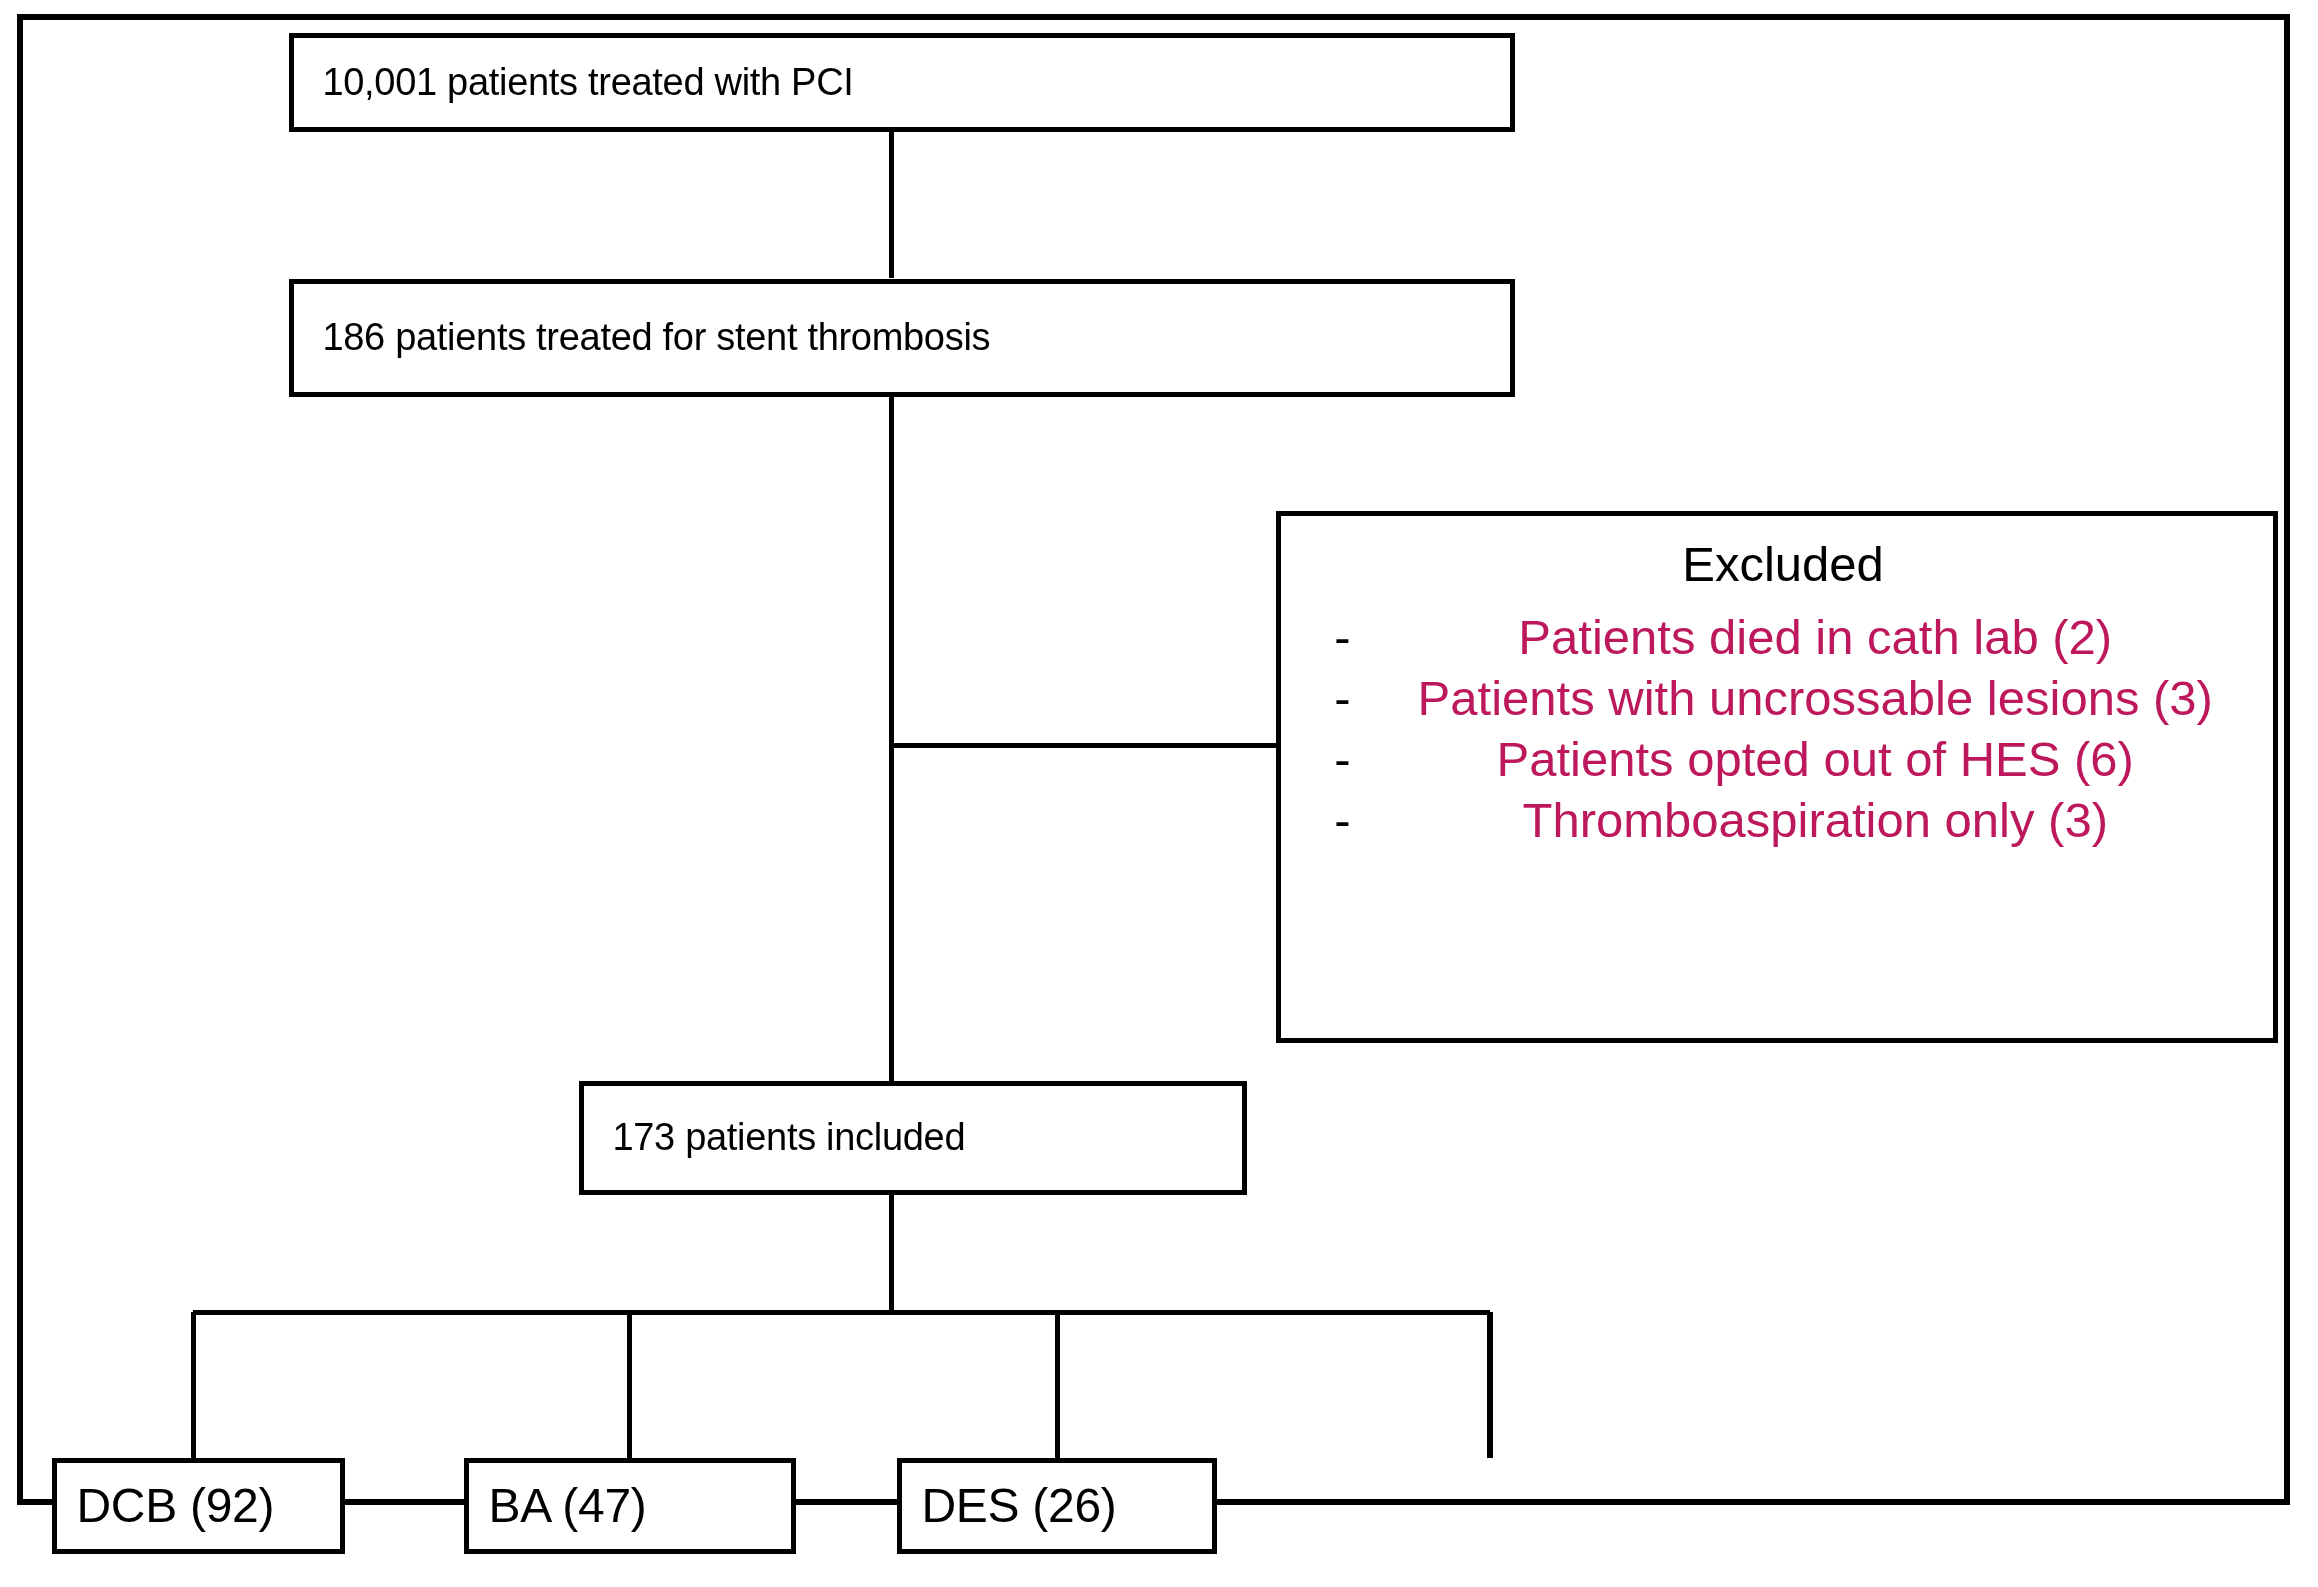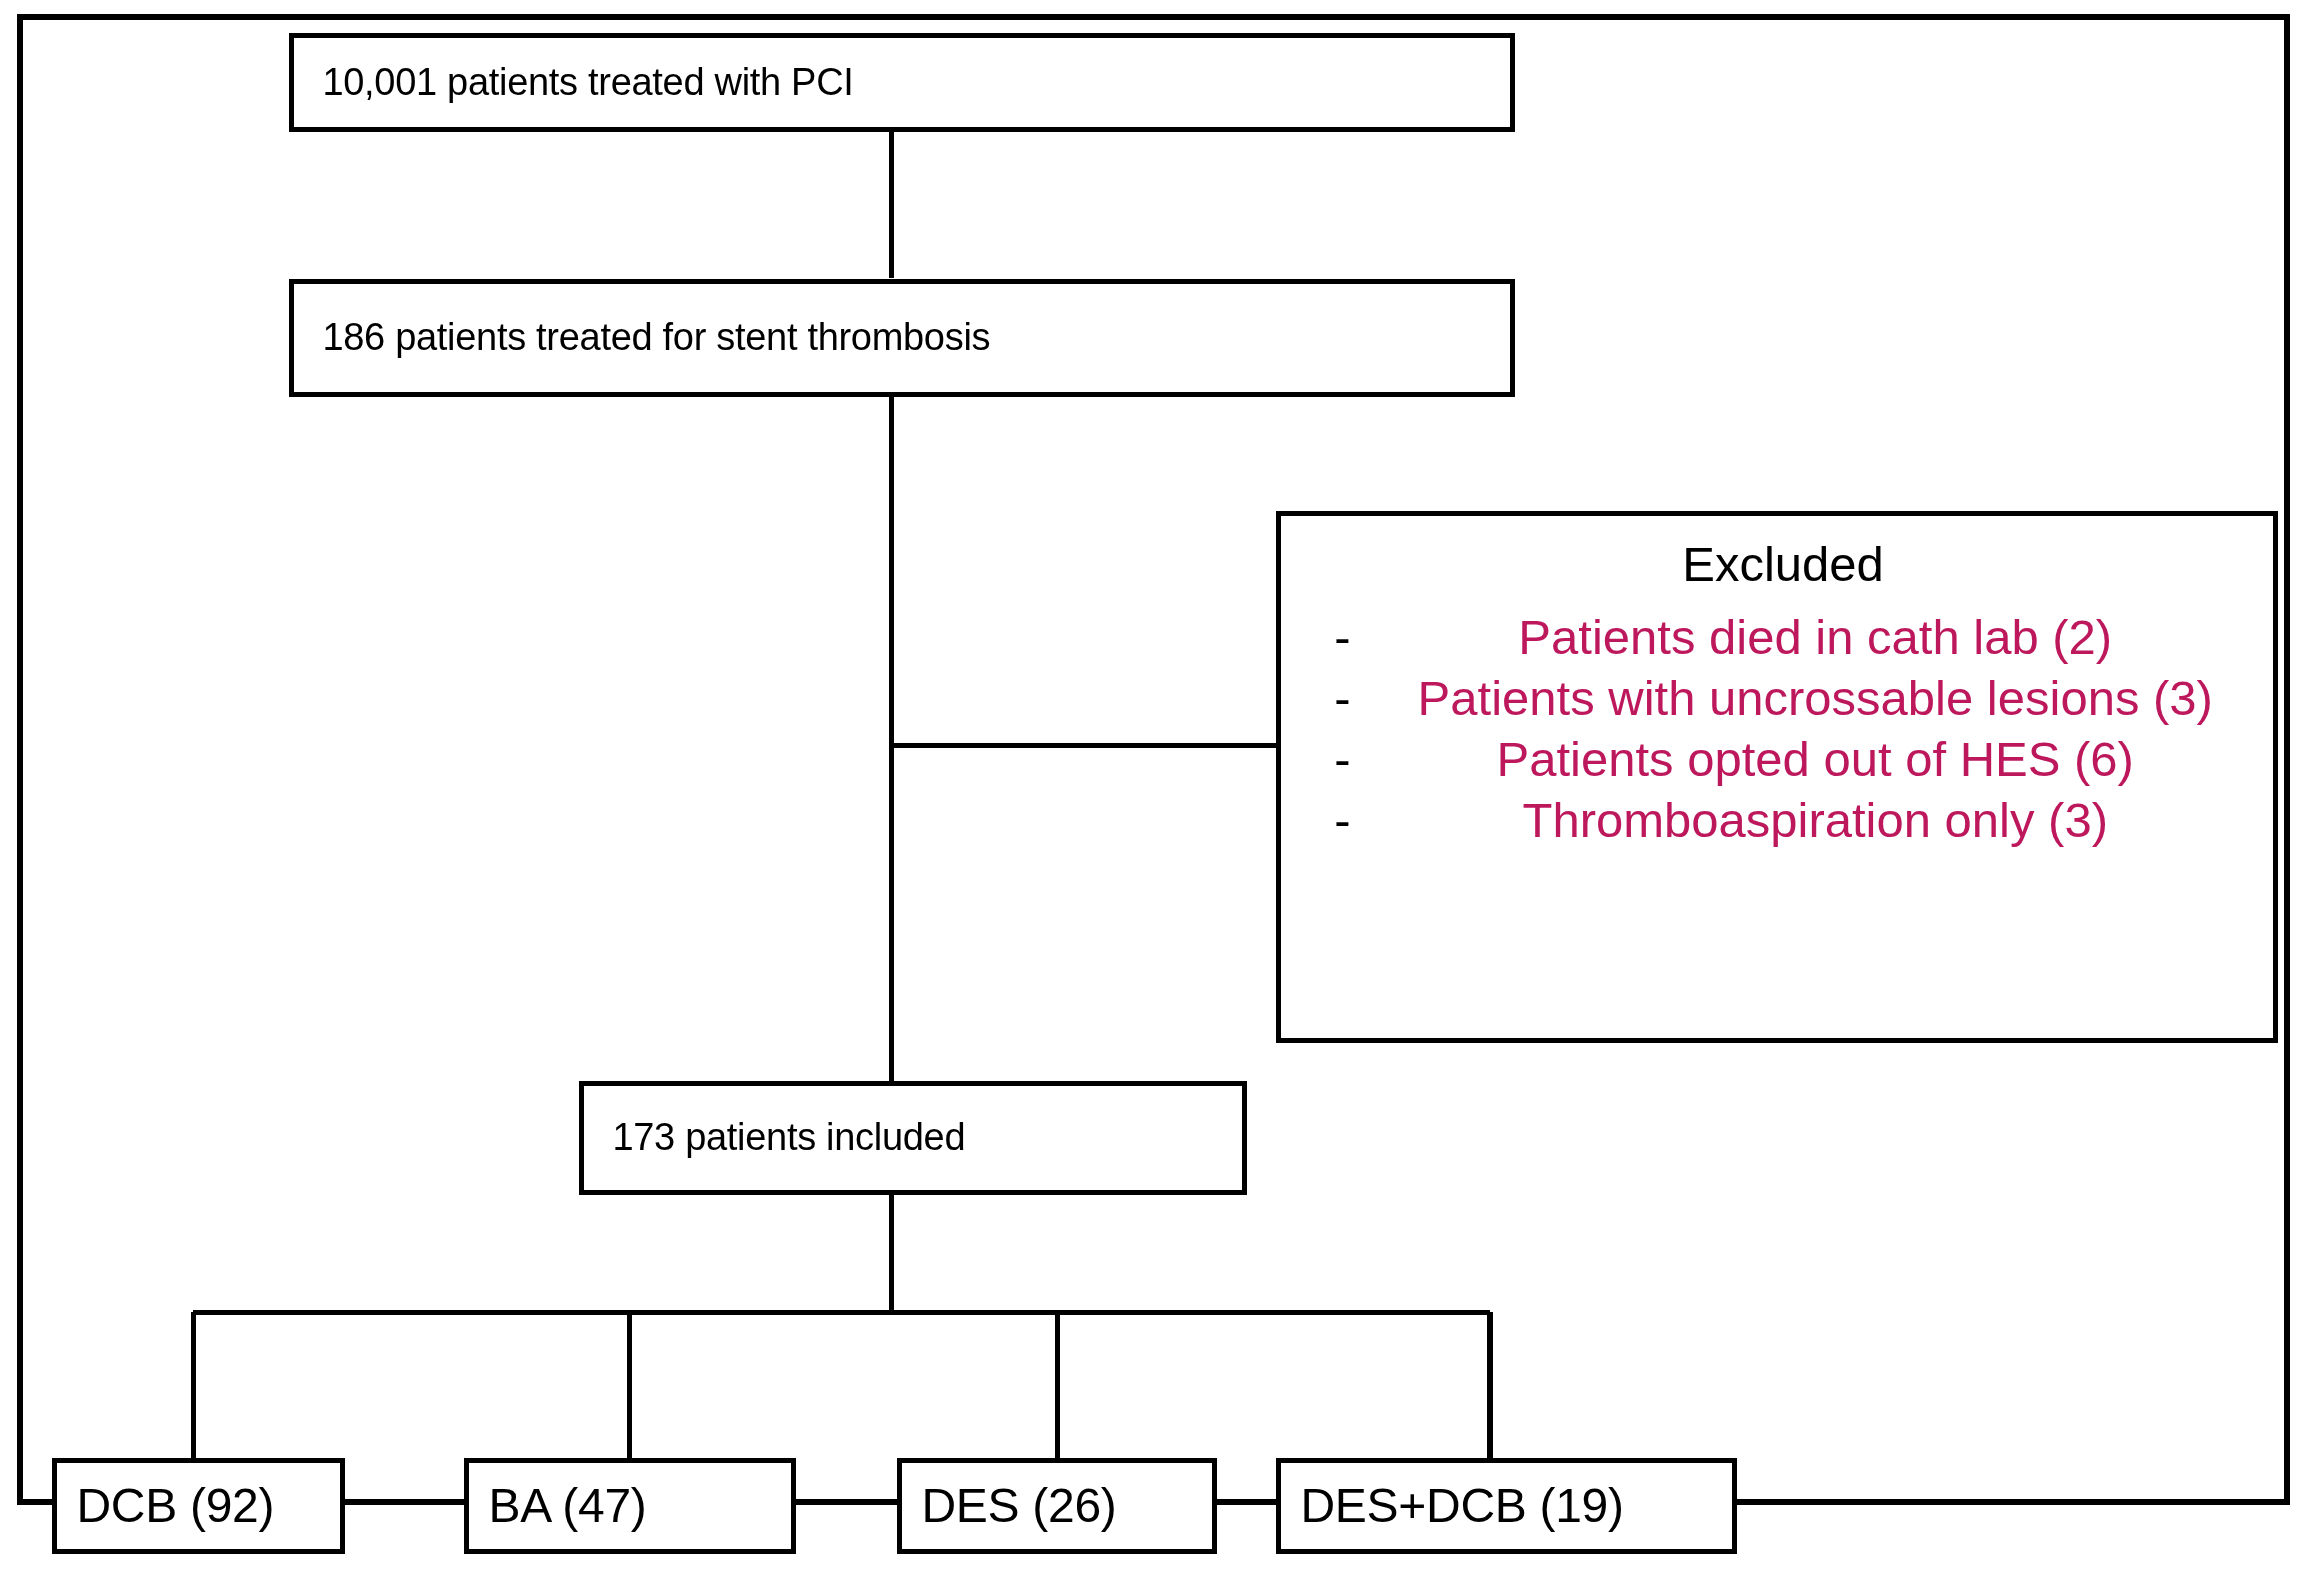--- a/index.html
+++ b/index.html
@@ -213,18 +213,15 @@
 
   <div class="node node-arm" id="node-dcb">
     <span class="node-text">DCB (92)</span>
   </div>
   <div class="node node-arm" id="node-ba">
     <span class="node-text">BA (47)</span>
   </div>
   <div class="node node-arm" id="node-des">
     <span class="node-text">DES (26)</span>
   </div>
-  <div class="node node-arm" id="node-desdcb">
-    <span class="node-text">DES+DCB (19)</span>
-  </div>
 
 </div>
 
 
 </body></html>

